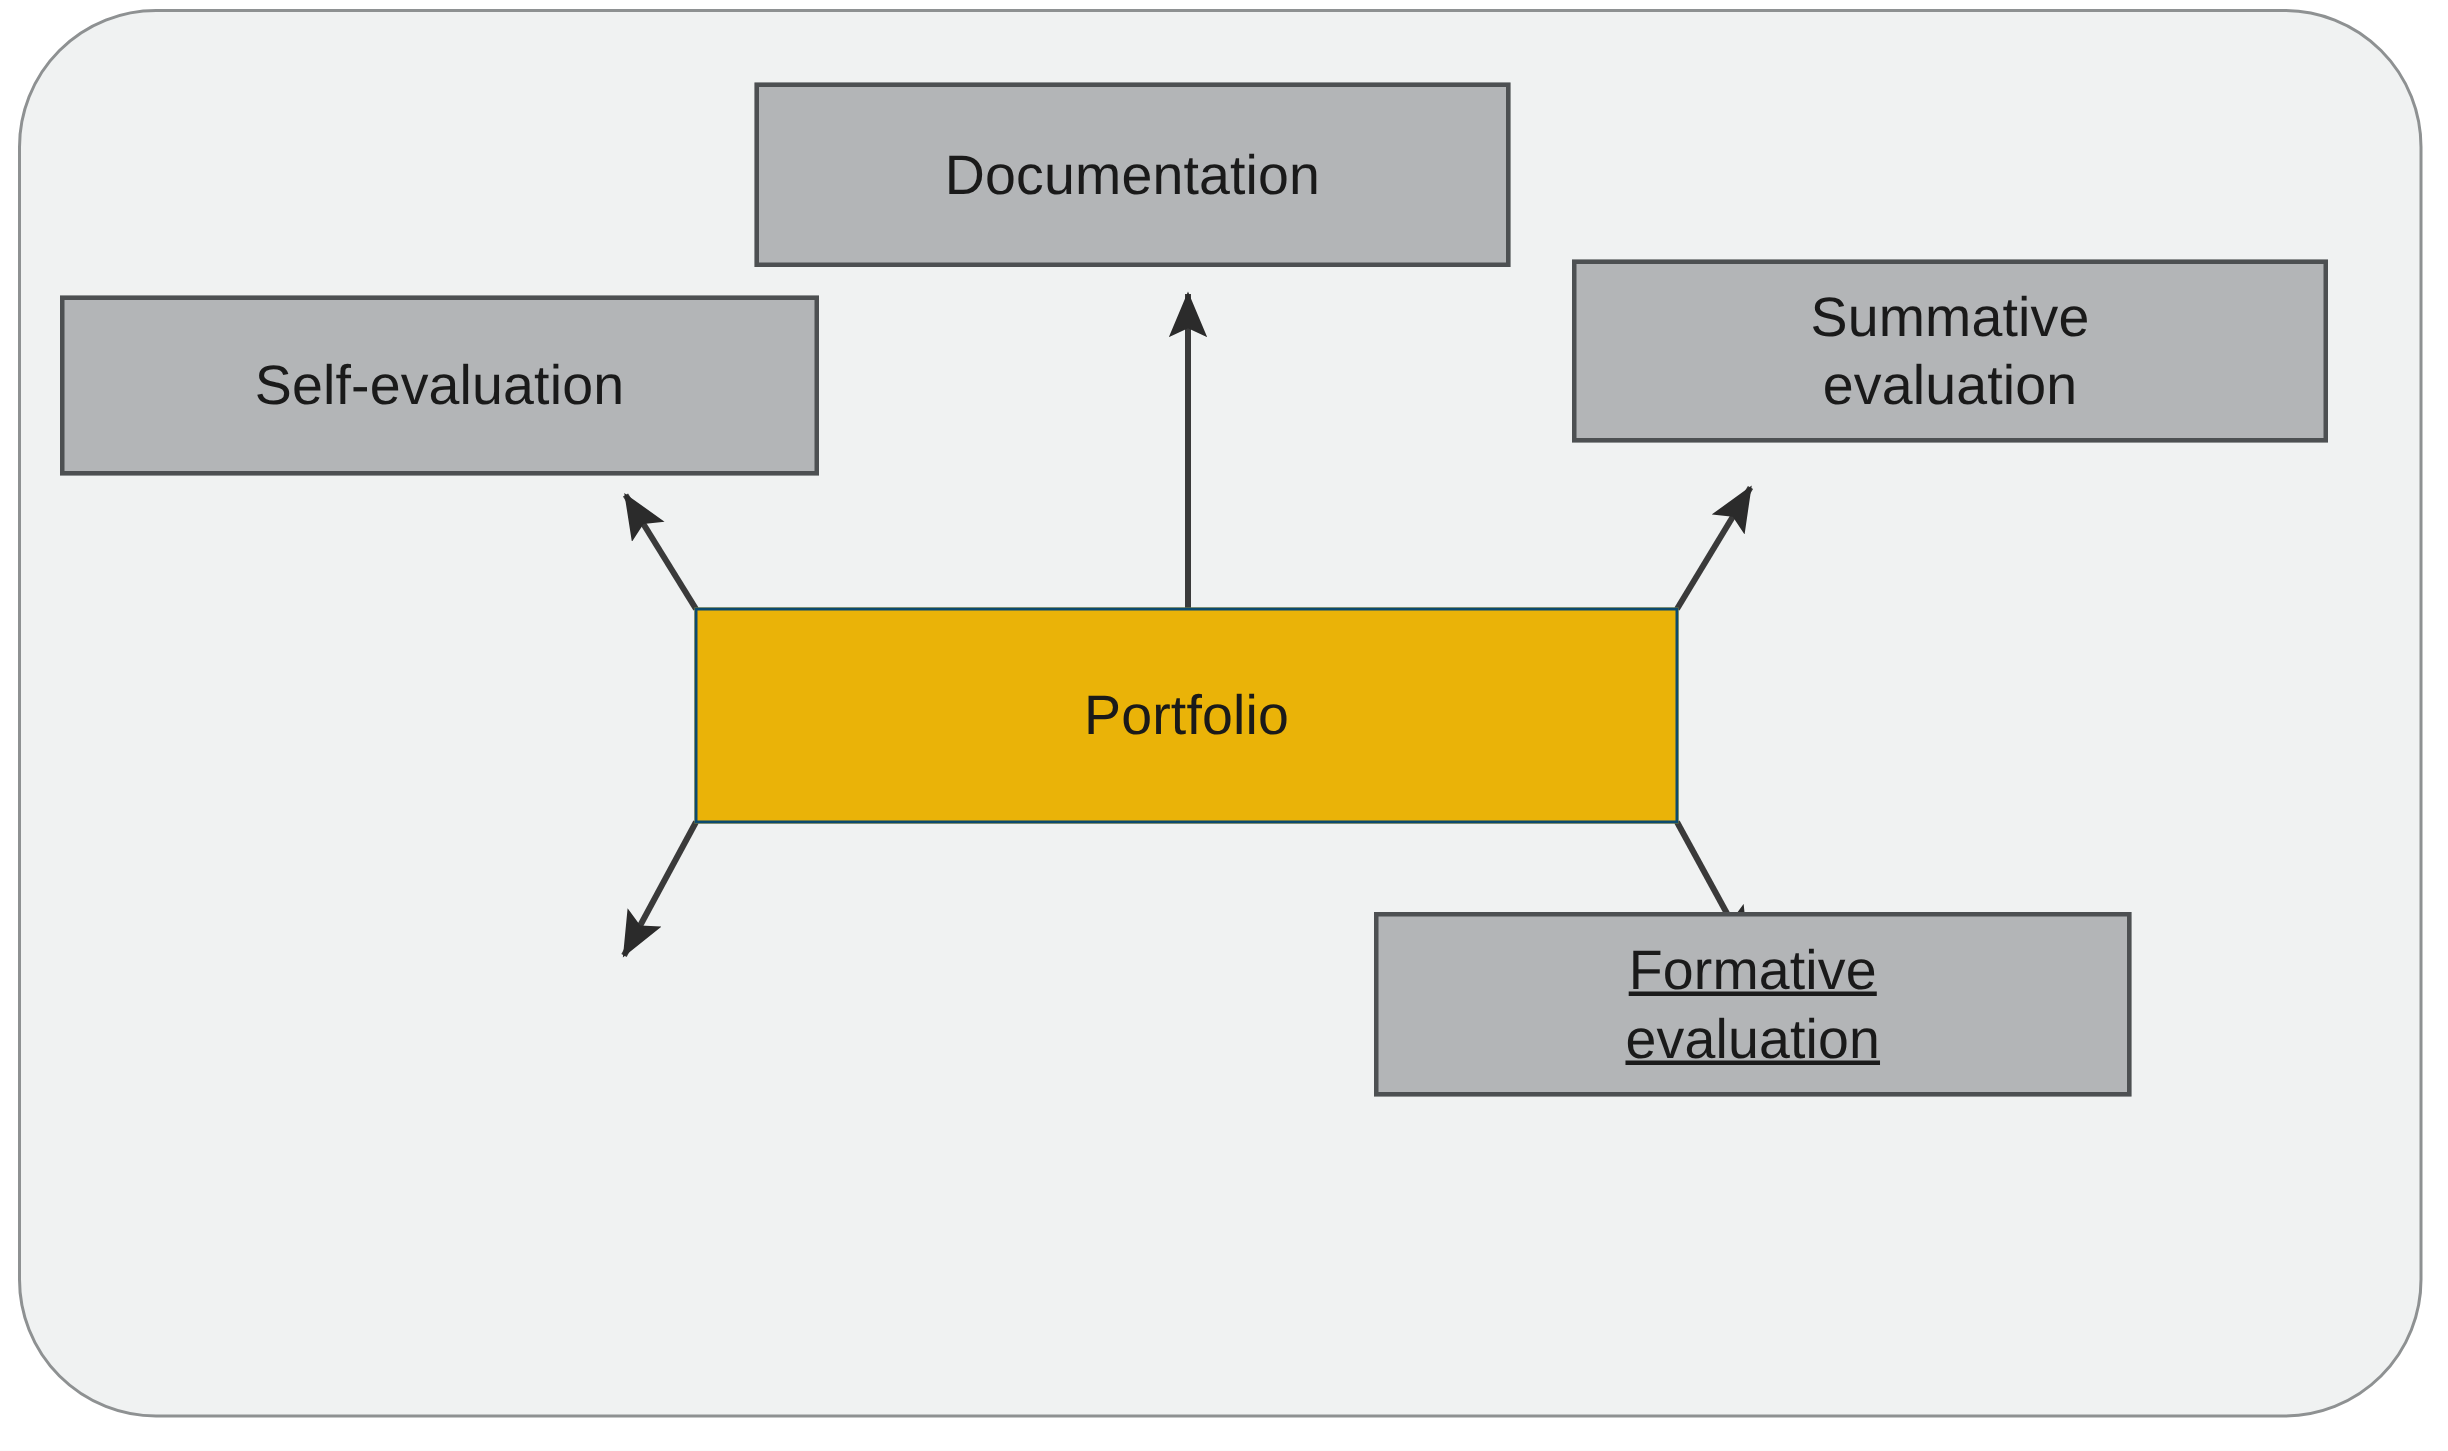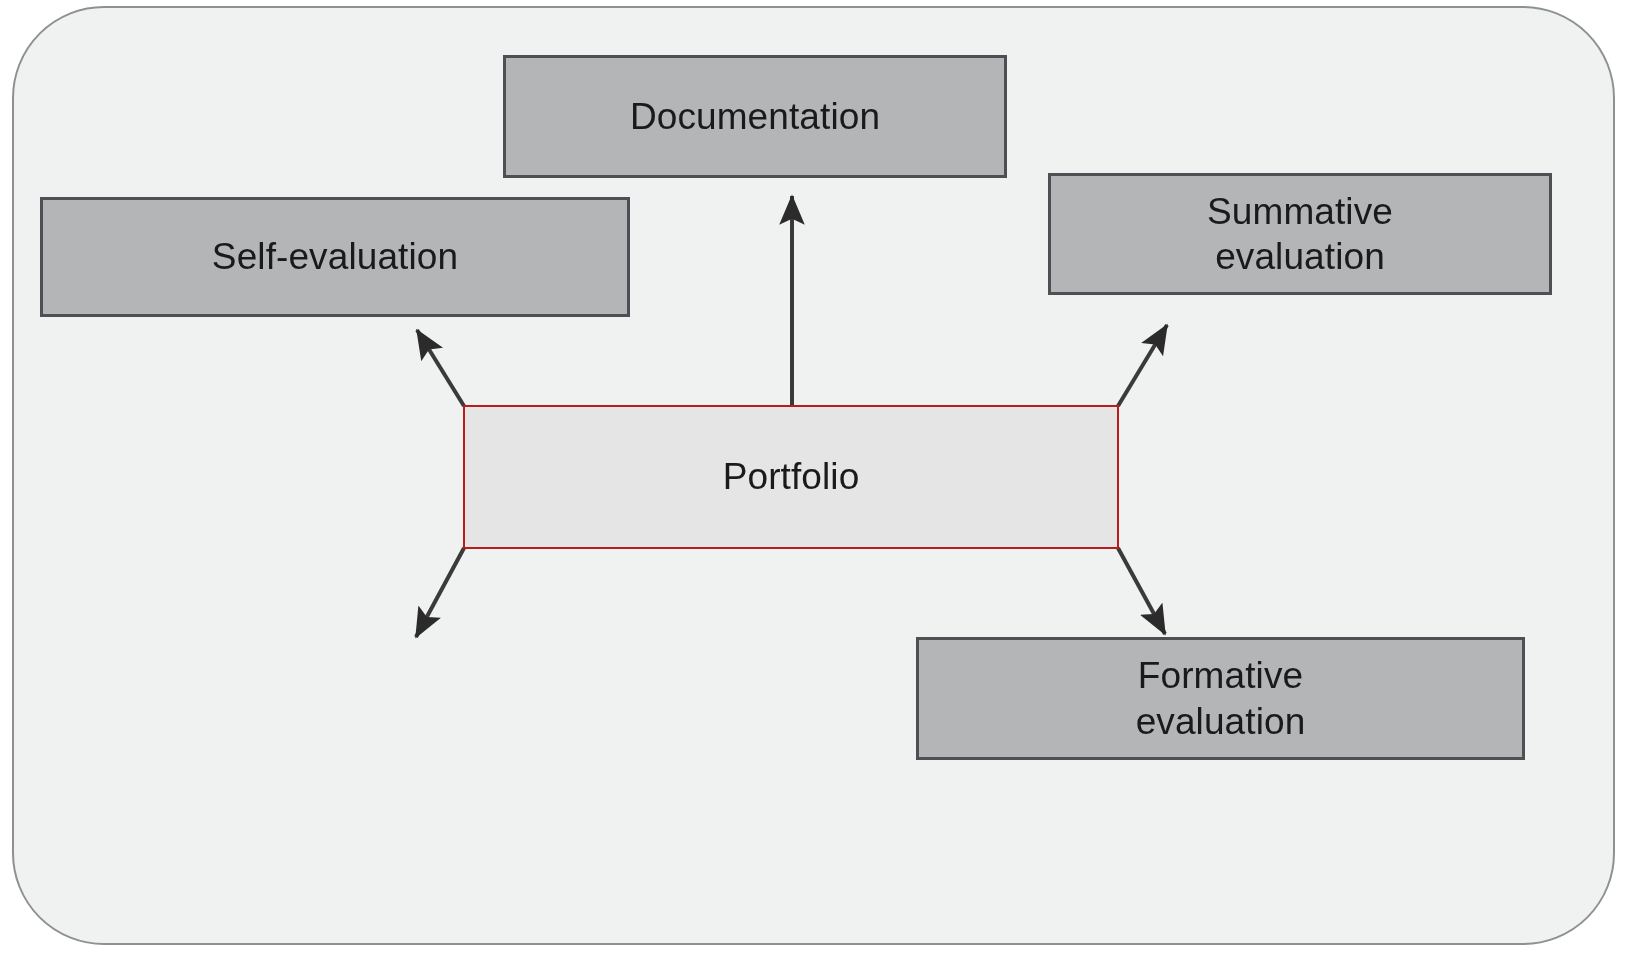--- a/index.html
+++ b/index.html
@@ -45,31 +45,31 @@
     font-size: 37px;
     line-height: 1.23;
     letter-spacing: 0.1px;
     white-space: pre-line;
   }
   .node.gray {
     background: #b3b5b7;
     border: 3px solid #4d5052;
   }
   .node.white {
-    background: #e5e5e5;
-    border: 2px solid #b91c1c;
+    background: #eab308;
+    border: 2px solid #0c4a6e;
   }
 
   
   #node-documentation { left: 503px; top: 55px;  width: 504px; height: 123px; }
-  #node-self          { left: 40px;  top: 197px; width: 590px; height: 120px; }
+  #node-self          { left: 40px;  top: 197px; width: 506px; height: 120px; }
   #node-summative     { left: 1048px;top: 173px; width: 504px; height: 122px; }
   #node-portfolio     { left: 463px; top: 405px; width: 656px; height: 144px; }
   #node-reflection    { left: 57px;  top: 640px; width: 507px; height: 120px; }
-  #node-formative     { left: 916px; top: 637px; width: 609px; height: 123px; }
+  #node-formative     { left: 916px; top: 608px; width: 505px; height: 123px; text-decoration: underline; }
 
   
   #arrows {
     position: absolute;
     left: 0;
     top: 0;
     width: 1632px;
     height: 967px;
     pointer-events: none;
   }

